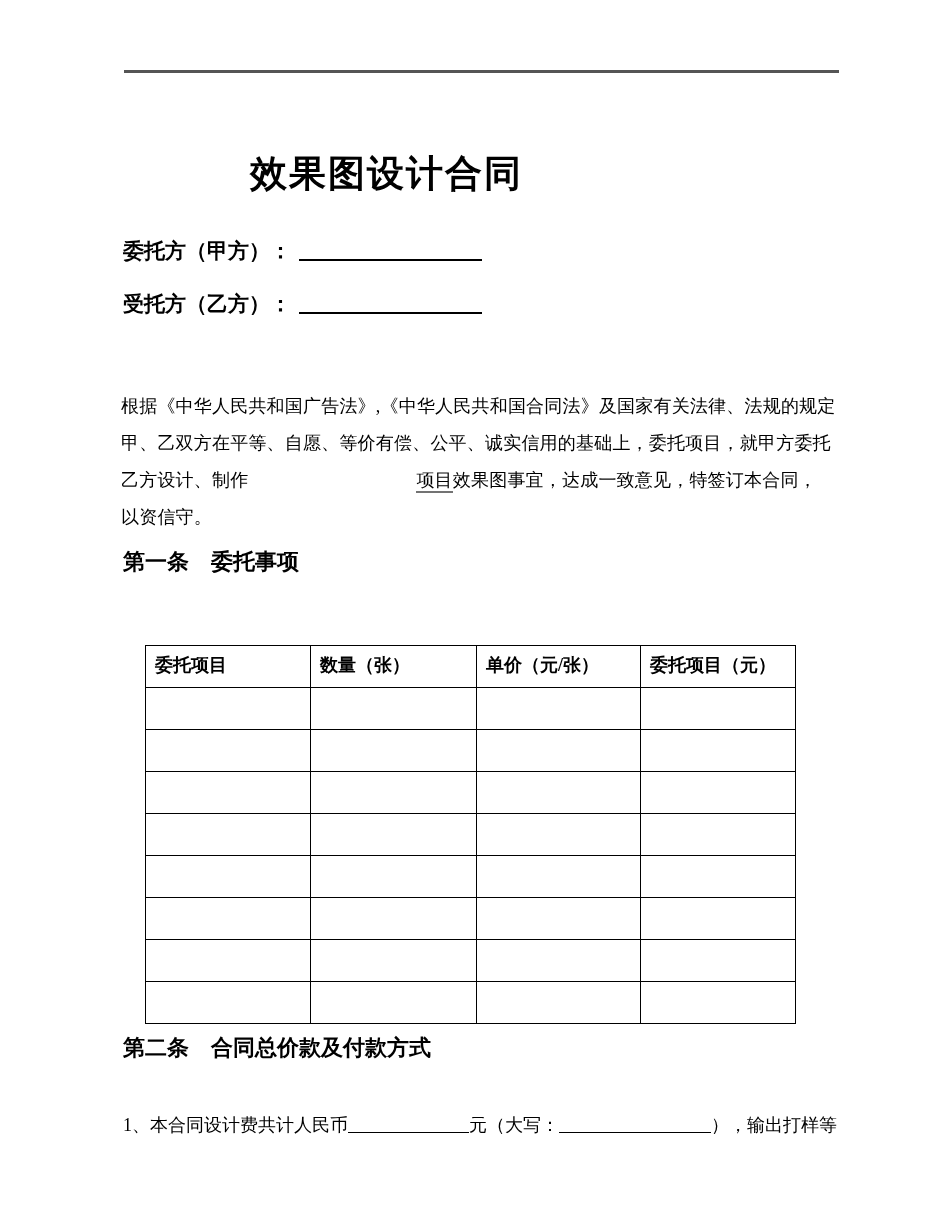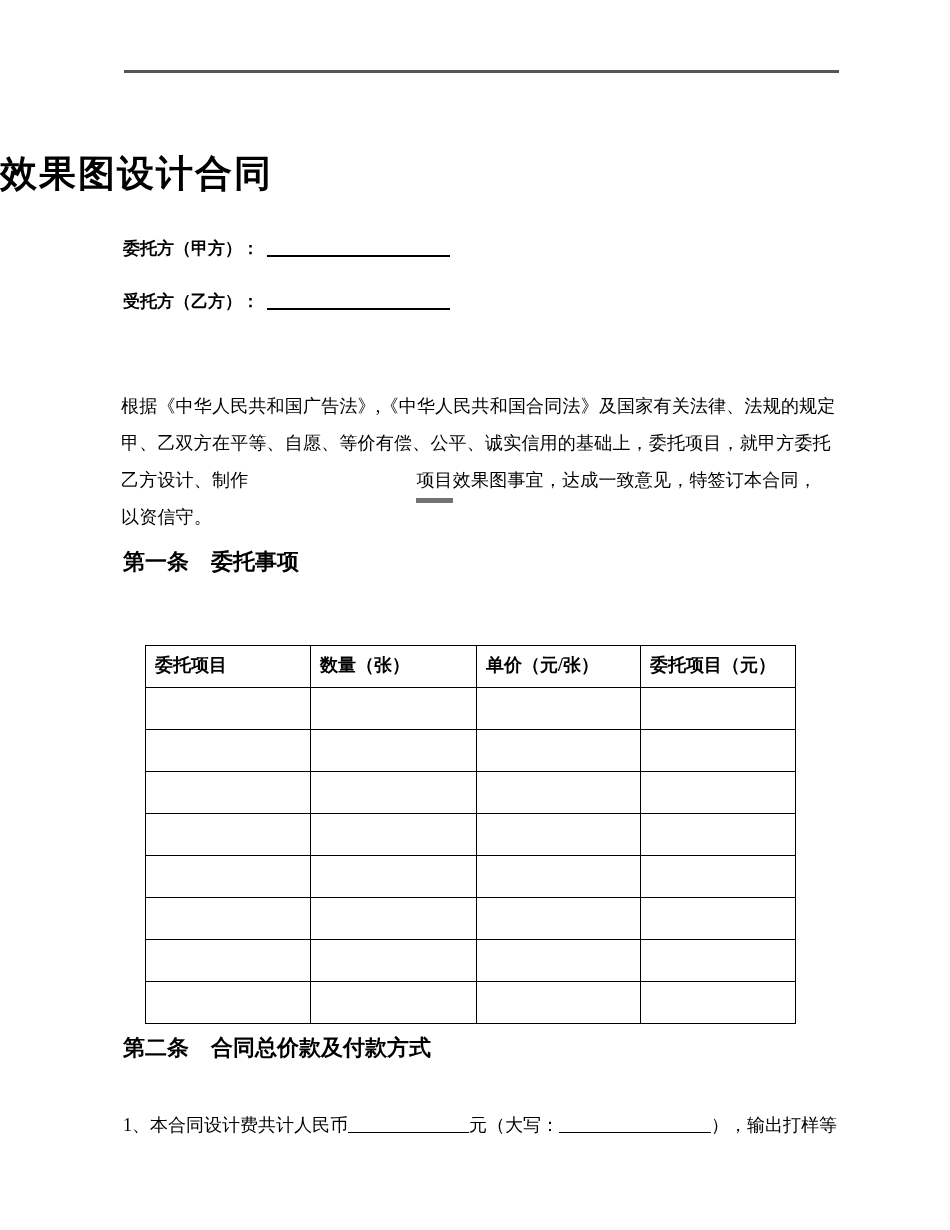--- a/index.html
+++ b/index.html
@@ -18,28 +18,29 @@
   }
   .abs { position: absolute; }
 
   #header-rule {
     left: 124px; top: 70px;
     width: 715px; height: 3px;
     background: #555555;
   }
   #doc-title {
     left: 0; top: 155px; width: 773px;
+    text-align: center;
     font-size: 37px;
     font-weight: bold;
     letter-spacing: 2px;
     line-height: 1;
   }
   .party-line {
     left: 123px;
-    font-size: 17px;
+    font-size: 21px;
     font-weight: bold;
     line-height: 1.15;
     white-space: nowrap;
   }
   #party-a { top: 238px; }
   #party-b { top: 291px; }
   .blank {
     display: inline-block;
     border-bottom: 2px solid #000;
     height: 1em;
@@ -54,22 +55,22 @@
     font-size: 18px;
     line-height: 37px;
     letter-spacing: 0.2px;
     white-space: nowrap;
   }
   .gap-spacer {
     display: inline-block;
     width: 168px;
   }
   .u-text {
-    border-bottom: 5px solid #737373;
-    padding-bottom: 8px;
+    border-bottom: 2px solid #737373;
+    padding-bottom: 1px;
   }
   .thin-blank {
     display: inline-block;
     border-bottom: 1px solid #000;
     height: 1em;
     vertical-align: -2px;
     margin-left: 0;
   }
 
   .section-heading {

